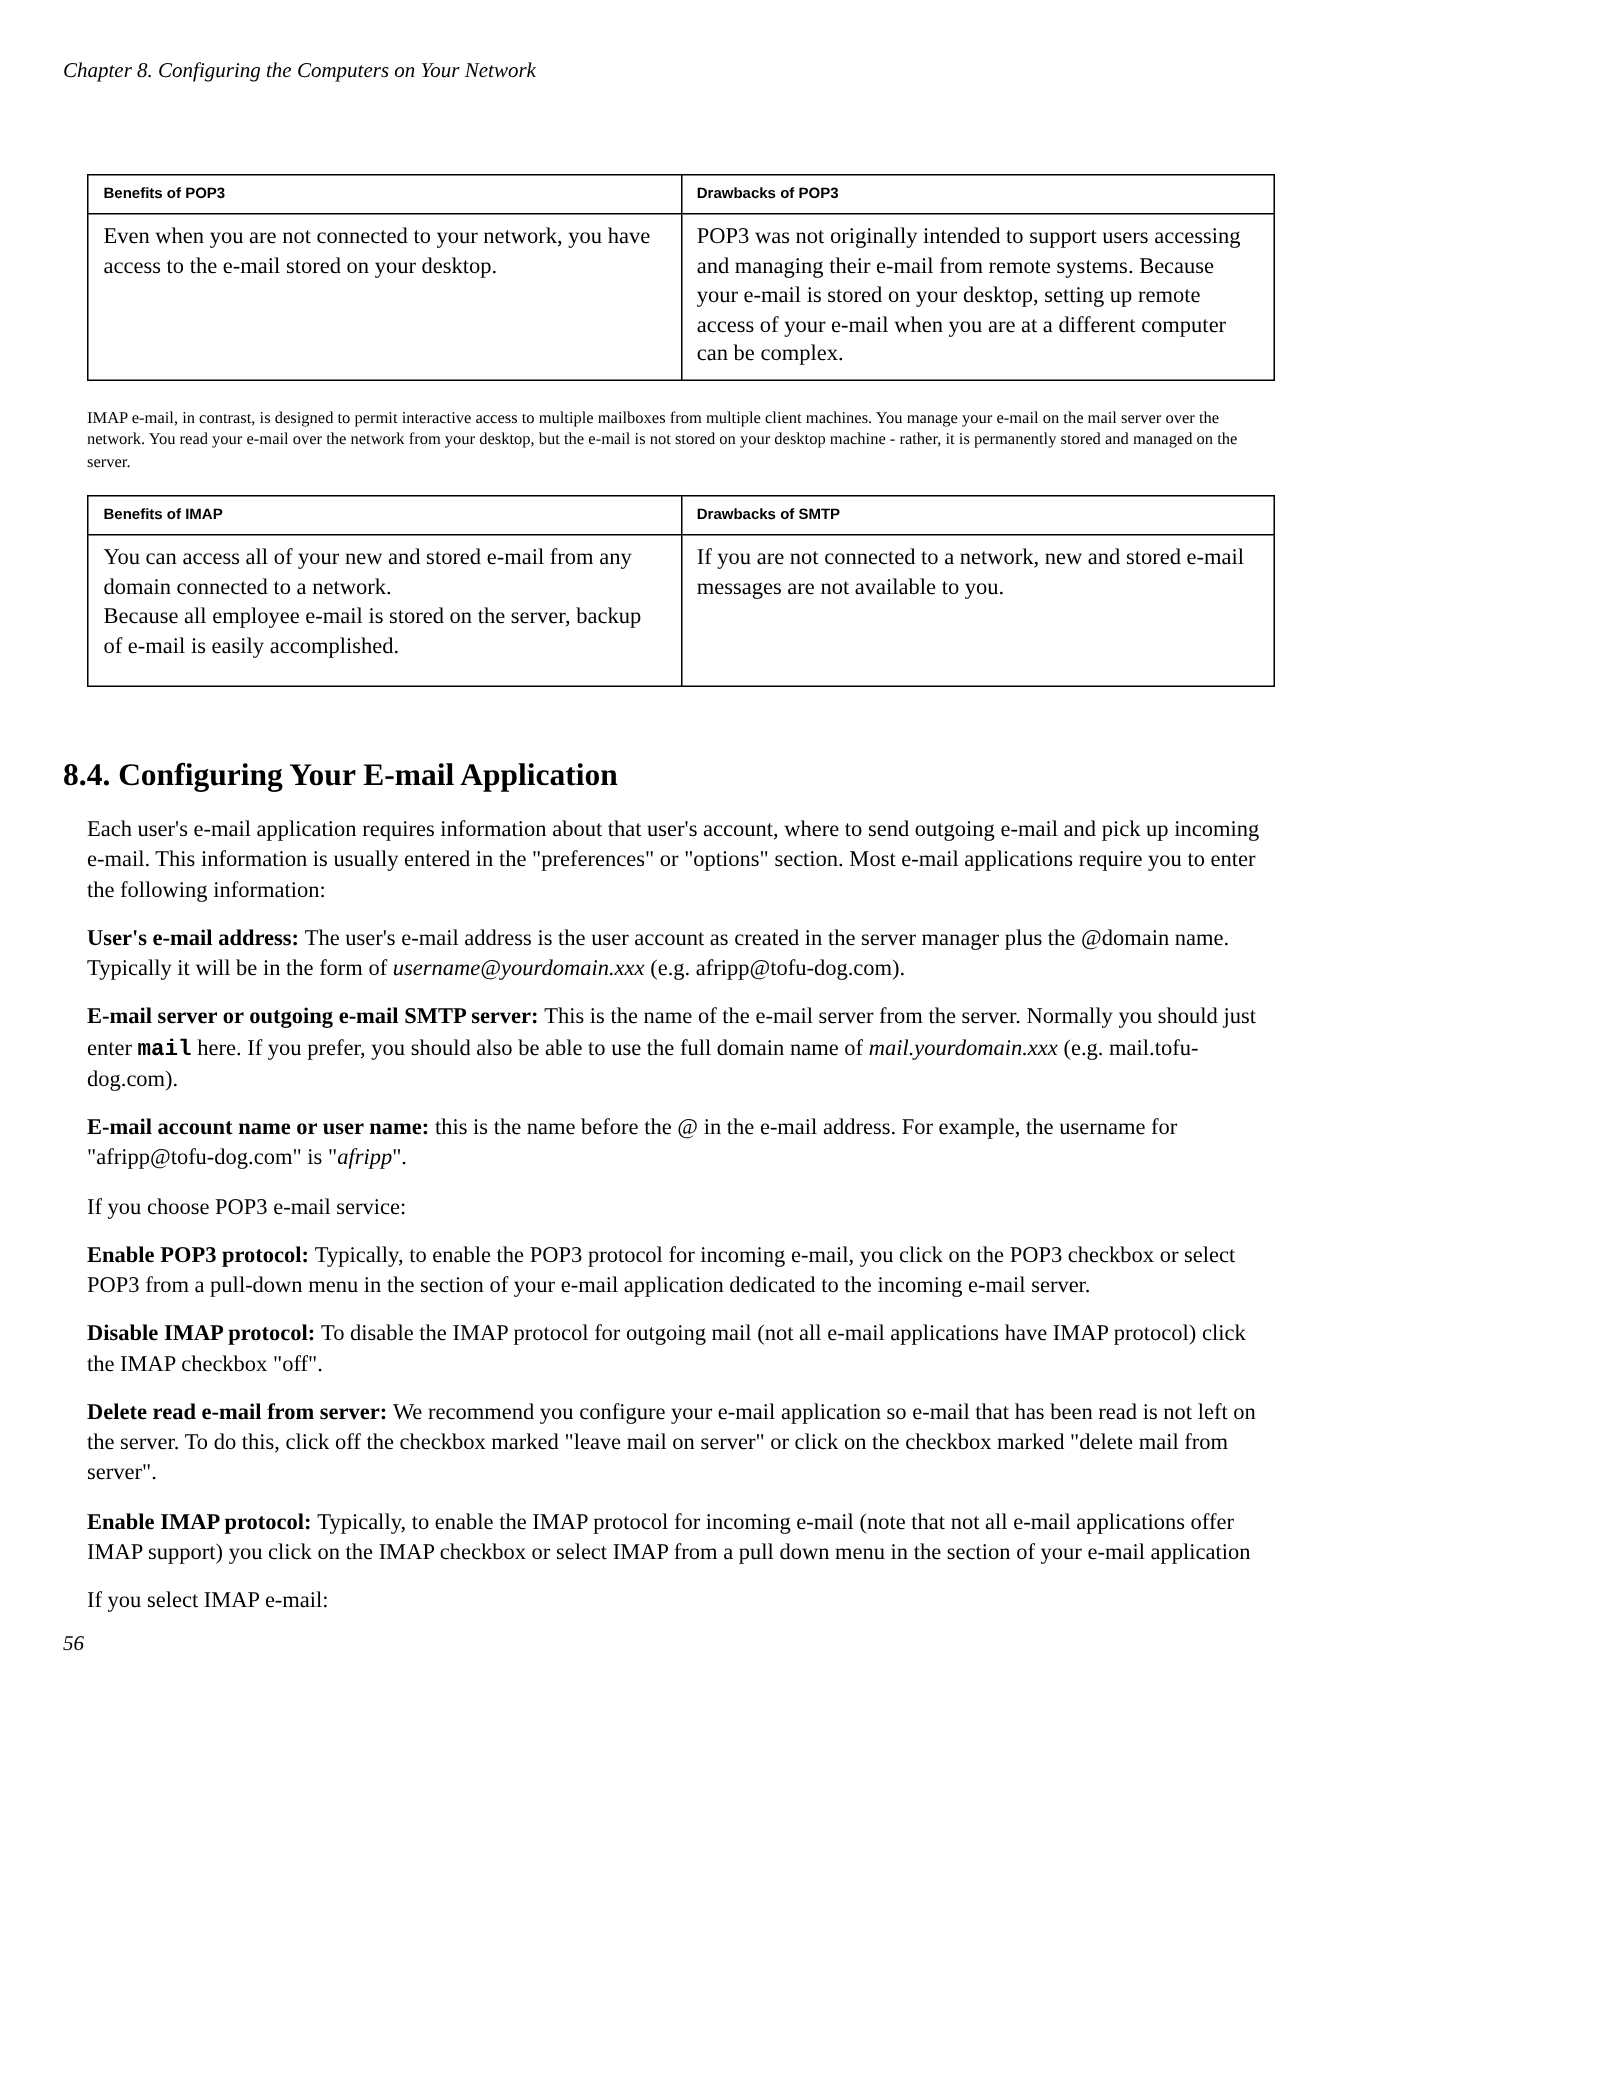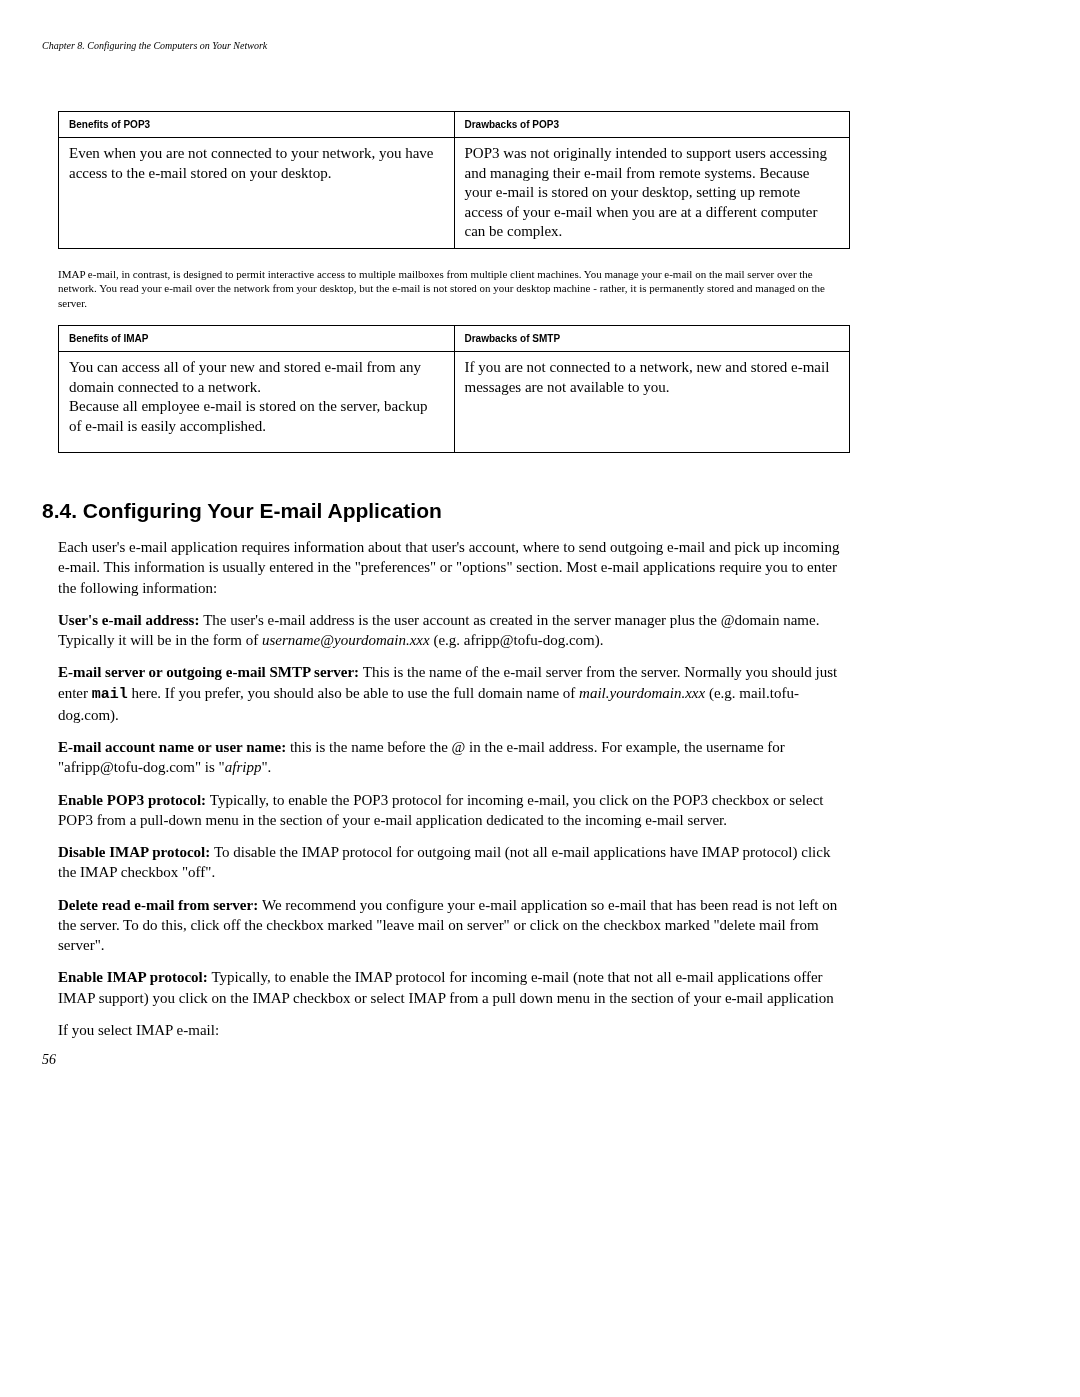--- a/index.html
+++ b/index.html
@@ -9,21 +9,21 @@
       padding: 0;
       background: #fff;
       width: 1080px;
     }
     .page {
       padding: 40px 42px 40px 42px;
       box-sizing: border-box;
     }
     .chapter-header {
       font-style: italic;
-      font-size: 10px;
+      font-size: 14px;
       margin-bottom: 60px;
     }
     .content {
       padding-left: 16px;
     }
     table.cmp {
       border-collapse: collapse;
       width: 792px;
       margin-bottom: 18px;
     }
@@ -43,21 +43,21 @@
     table.cmp th:first-child, table.cmp td:first-child {
       width: 50%;
     }
     p.body {
       font-size: 11px;
       line-height: 1.35;
       margin: 0 0 14px 0;
       max-width: 792px;
     }
     h2.section-title {
-      font-family: Liberation Sans, sans-serif;
+      font-family: Liberation Serif, serif;
       font-weight: bold;
       font-size: 21px;
       margin: 46px 0 14px 0;
     }
     .sec-body p {
       font-size: 15px;
       line-height: 1.35;
       margin: 0 0 12px 0;
       max-width: 792px;
     }
@@ -122,20 +122,21 @@
     </p>
 
     <p>
       <span class="bold">E-mail server or outgoing e-mail SMTP server: </span><span>This is the name of the e-mail server from the server. Normally you should just enter </span><span class="mono">mail</span><span> here. If you prefer, you should also be able to use the full domain name of </span><span class="ital">mail.yourdomain.xxx</span><span> (e.g. mail.tofu-dog.com).</span>
     </p>
 
     <p>
       <span class="bold">E-mail account name or user name: </span><span>this is the name before the @ in the e-mail address. For example, the username for "afripp@tofu-dog.com" is "</span><span class="ital">afripp</span><span>".</span>
     </p>
 
+    <p>If you choose POP3 e-mail service:</p>
 
     <p>
       <span class="bold">Enable POP3 protocol: </span><span>Typically, to enable the POP3 protocol for incoming e-mail, you click on the POP3 checkbox or select POP3 from a pull-down menu in the section of your e-mail application dedicated to the incoming e-mail server.</span>
     </p>
 
     <p>
       <span class="bold">Disable IMAP protocol: </span><span>To disable the IMAP protocol for outgoing mail (not all e-mail applications have IMAP protocol) click the IMAP checkbox "off".</span>
     </p>
 
     <p>

